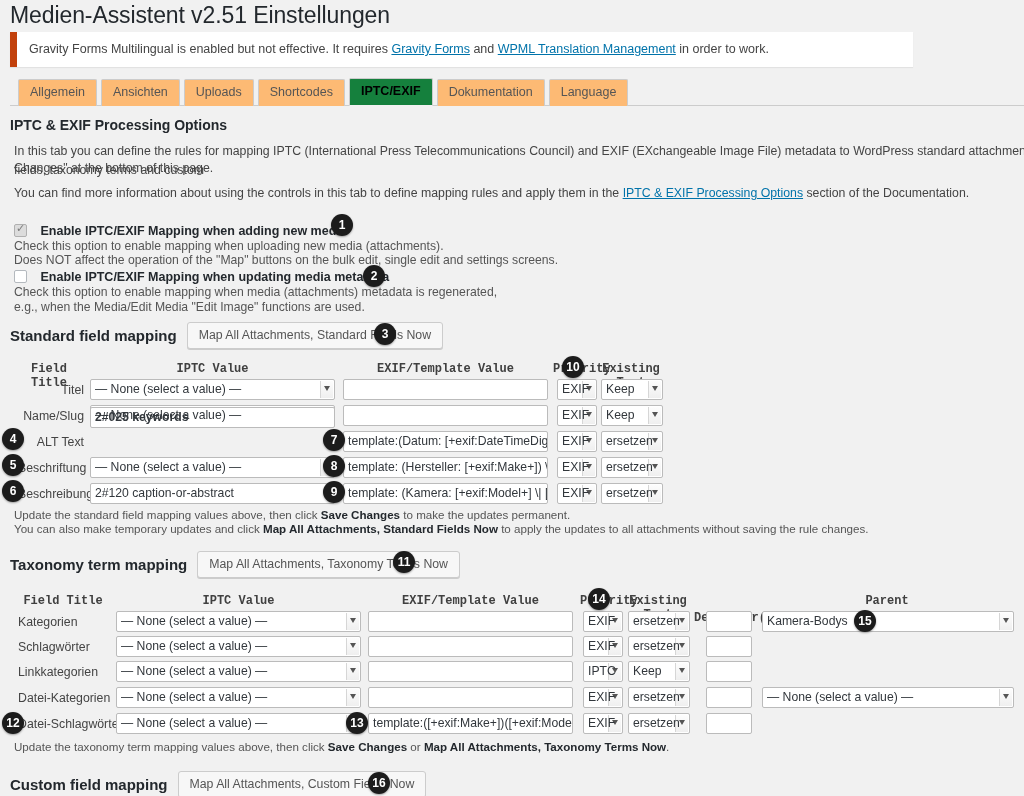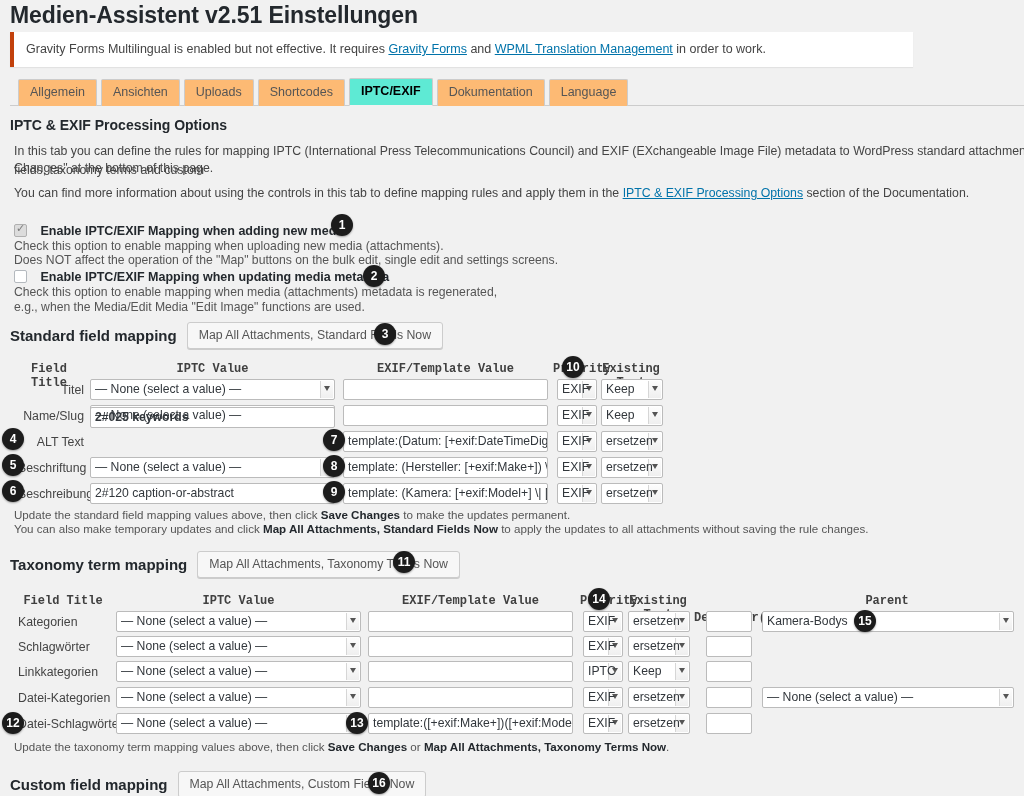--- a/index.html
+++ b/index.html
@@ -9,28 +9,28 @@
     background: #f1f1f1;
     font-family: "Liberation Sans", sans-serif;
     color: #444;
     overflow: hidden;
   }
   #root { position: relative; width: 1024px; height: 796px; }
 
   
   .page-title {
     position: absolute; left: 10px; top: 2px;
-    font-size: 23px; font-weight: 700; color: #23282d;
+    font-size: 23px; font-weight: 400; color: #23282d;
     letter-spacing: -0.1px;
   }
 
   
   .notice {
     position: absolute; left: 10px; top: 32px; right: 0; width: 903px;
-    background: #fff; border-left: 4px solid #c2410c;
+    background: #fff; border-left: 7px solid #c2410c;
     box-shadow: 0 1px 1px rgba(0,0,0,.06);
     padding: 8px 12px; font-size: 12.5px; color: #444;
     line-height: 1.5;
   }
   .notice a { color: #0073aa; text-decoration: underline; }
 
   
   .tabs {
     position: absolute; left: 10px; top: 78px;
     display: flex; align-items: flex-end; gap: 4px;
@@ -41,21 +41,21 @@
     display: inline-block;
     padding: 5px 11px 6px;
     font-size: 12.5px; color: #555;
     background: #fdba74; border: 1px solid #ccc; border-bottom: none;
     border-radius: 2px 2px 0 0;
     line-height: 15px;
     position: relative; top: 1px;
     white-space: nowrap;
   }
   .tab.active {
-    background: #5eead4; color: #000; font-weight: bold;
+    background: #15803d; color: #000; font-weight: bold;
     border-bottom: 1px solid #f1f1f1;
   }
 
   
   .sec-h3 {
     position: absolute; left: 10px;
     font-size: 14px; font-weight: bold; color: #23282d;
   }
   .para {
     position: absolute; left: 14px;

